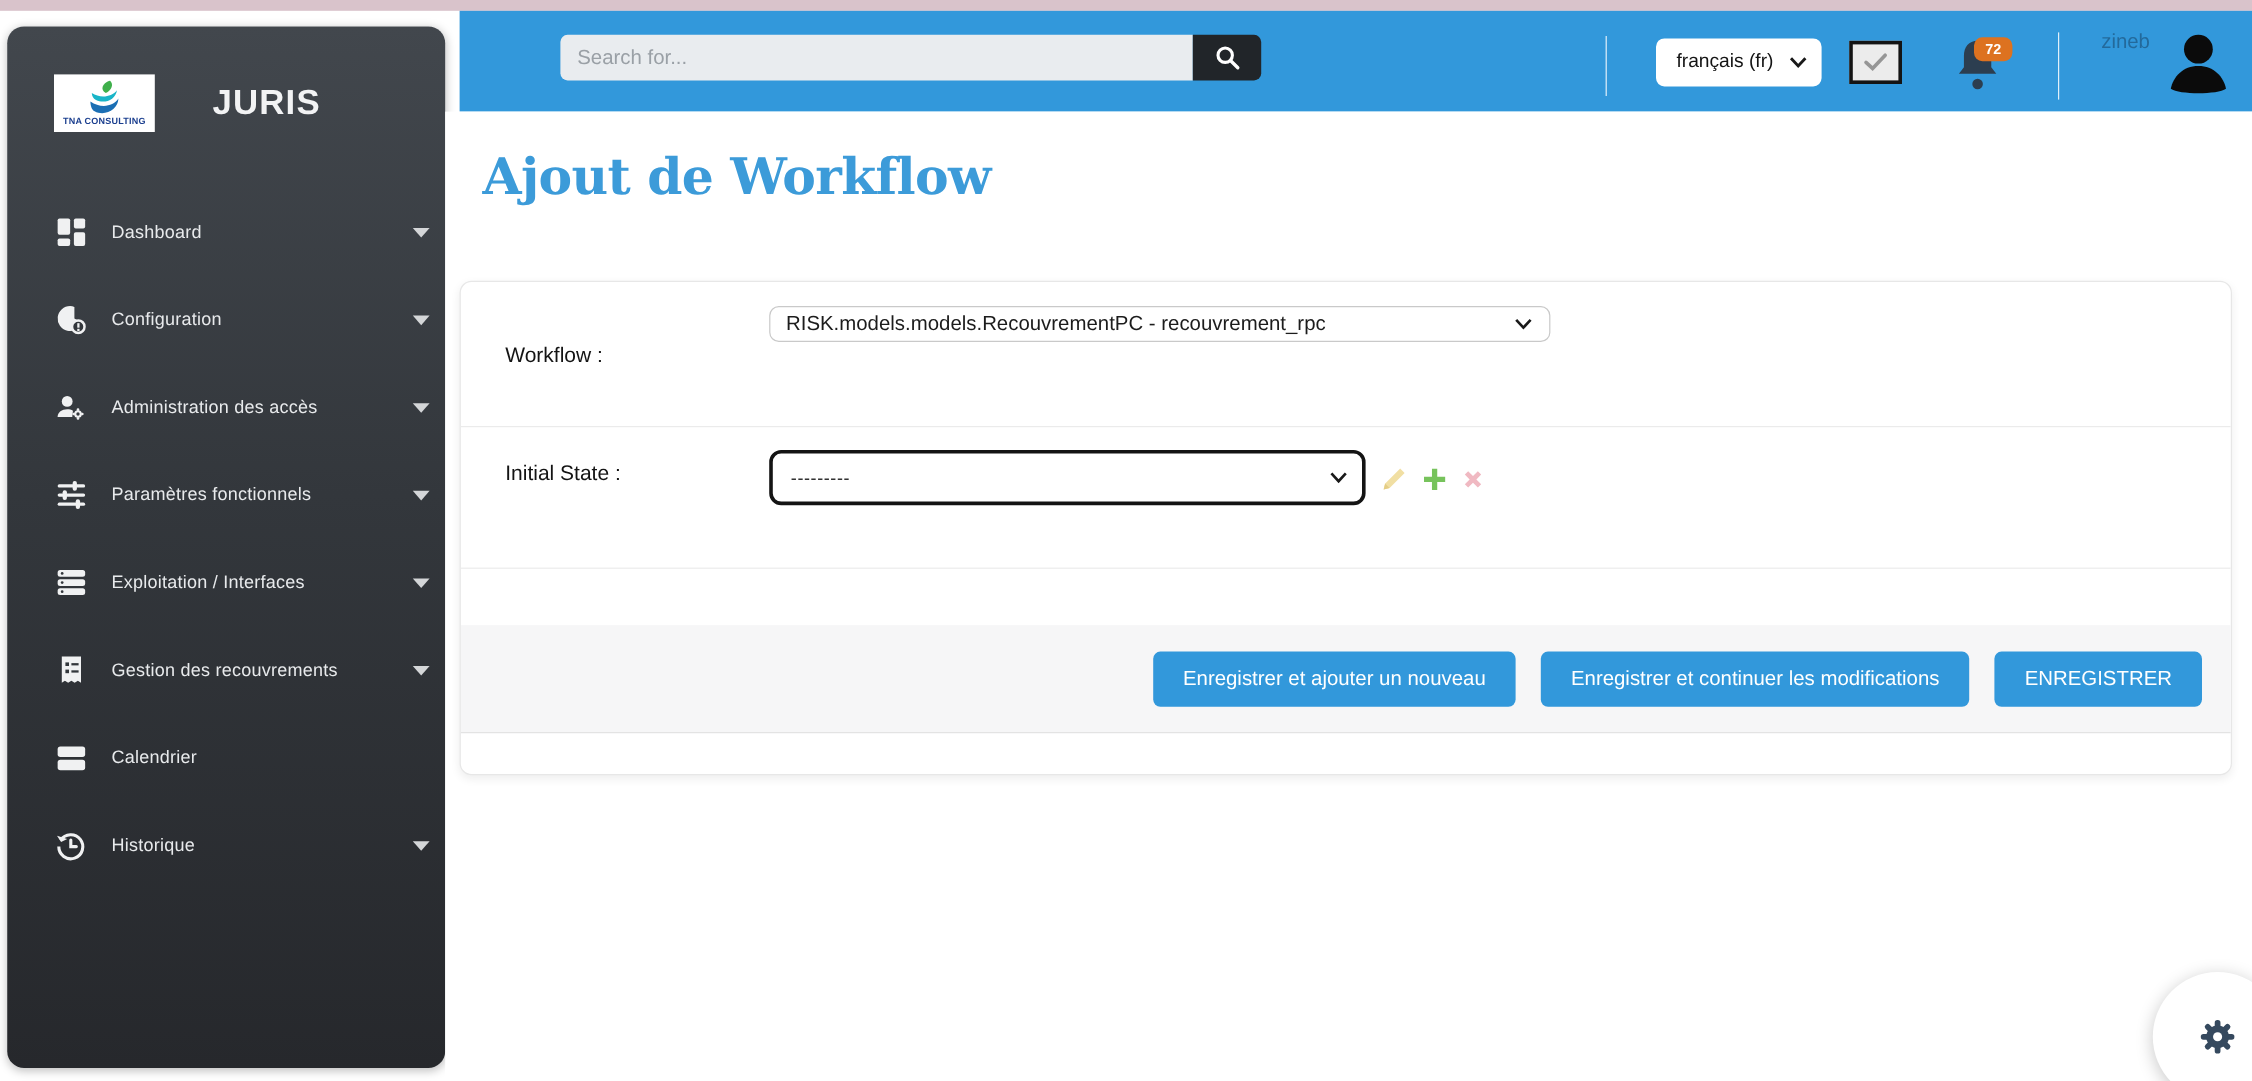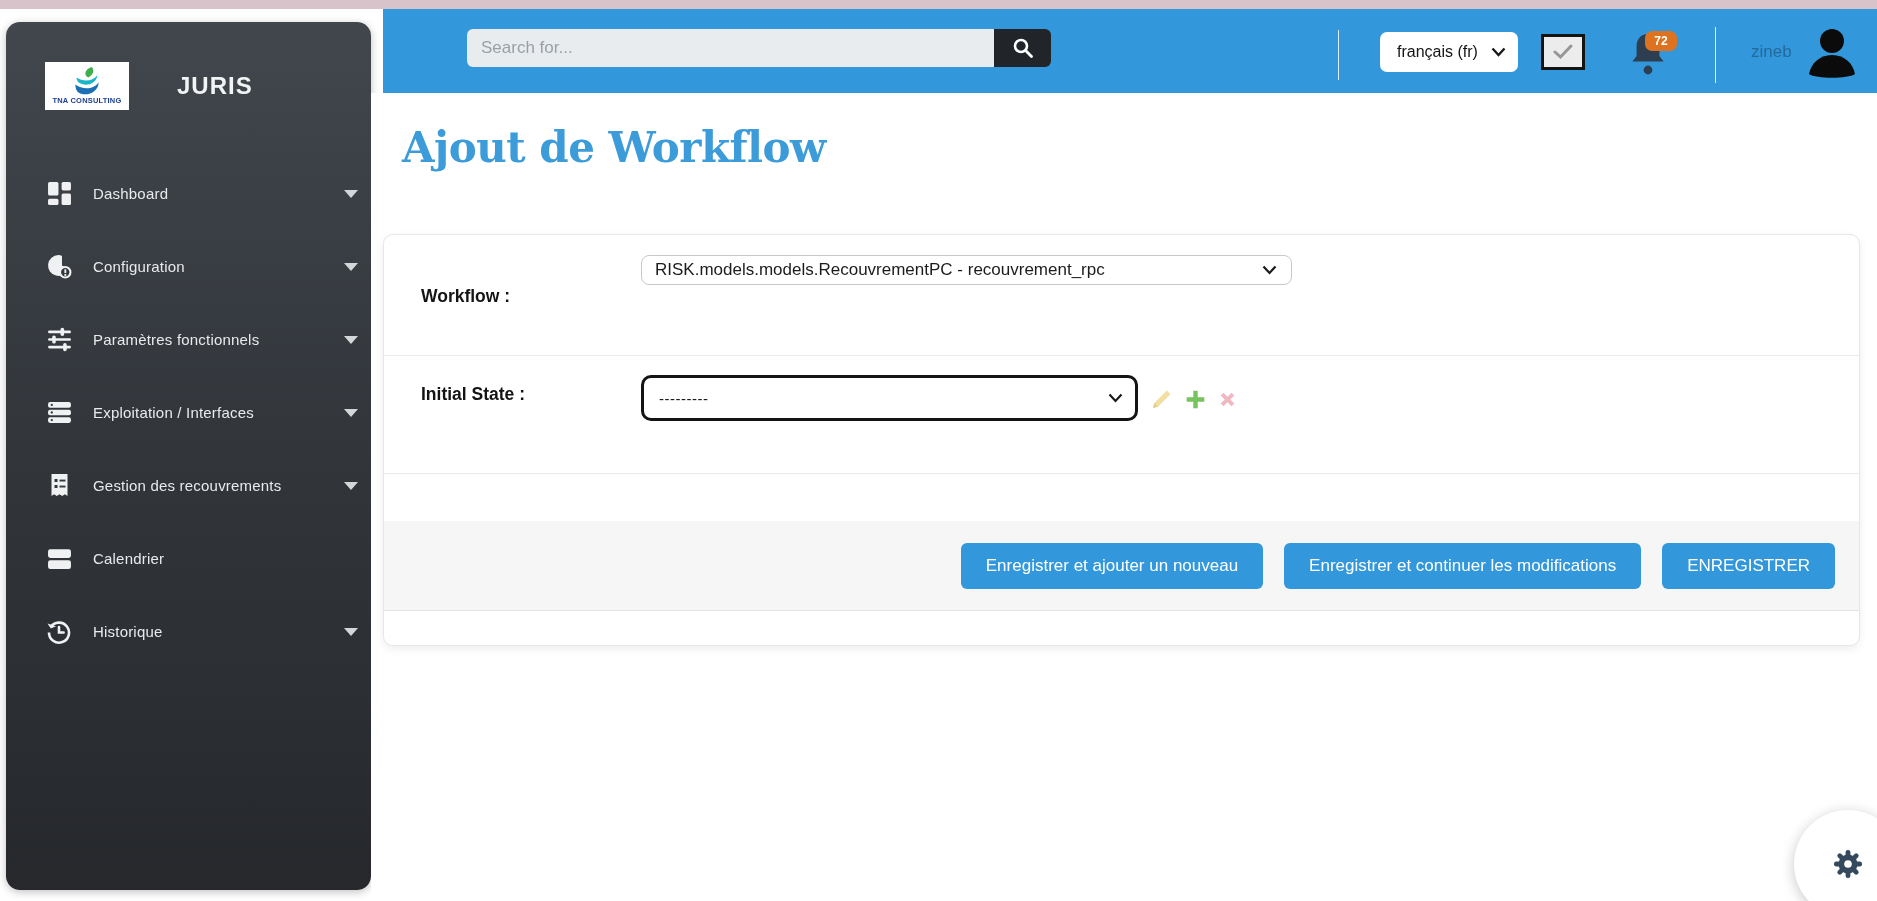--- a/index.html
+++ b/index.html
@@ -10,21 +10,21 @@
   .top-strip { position:absolute; left:0; top:0; width:1877px; height:9px; background:#d9c3cb; }
 
   
   .sidebar { position:absolute; left:6px; top:22px; width:365px; height:868px;
     border-radius:14px; background:linear-gradient(180deg,#42474d 0%, #33373c 45%, #26282c 100%);
     box-shadow:0 2px 8px rgba(0,0,0,.25); }
   .brand-row { display:flex; align-items:center; padding:40px 0 0 39px; gap:48px; }
   .logo-box { width:84px; height:48px; background:#ffffff; display:flex; flex-direction:column;
     align-items:center; justify-content:center; gap:1px; }
   .logo-text { font-size:7.5px; font-weight:bold; color:#1b3f8f; letter-spacing:.2px; white-space:nowrap; }
-  .brand-name { color:#f2f3f4; font-size:24px; font-weight:bold; letter-spacing:1px; }
+  .brand-name { color:#f2f3f4; font-size:29px; font-weight:bold; letter-spacing:1px; }
   .menu { position:absolute; left:0; top:135px; width:100%; }
   .menu-item { height:73px; display:flex; align-items:center; padding-left:39px; cursor:pointer; }
   .menu-item .mi-icon { width:28px; height:26px; flex:0 0 28px; display:flex; align-items:center; justify-content:center; }
   .menu-item .mi-label { margin-left:20px; color:#e8eaec; font-size:15px; letter-spacing:.2px; white-space:nowrap; }
   .menu-item .mi-caret { margin-left:auto; margin-right:13px; width:0; height:0;
     border-left:7px solid transparent; border-right:7px solid transparent; border-top:8px solid #d4d6d8; }
   .menu-item .mi-caret.hidden { visibility:hidden; }
 
   
   .topbar { position:absolute; left:383px; top:9px; width:1494px; height:84px; background:#3298db; }
@@ -38,34 +38,34 @@
   .tb-divider { position:absolute; top:21px; width:1px; height:50px; background:rgba(255,255,255,.85); }
   .lang-select { position:absolute; left:997px; top:23px; width:138px; height:40px; background:#ffffff;
     border-radius:7px; display:flex; align-items:center; padding:0 12px 0 17px; cursor:pointer; }
   .lang-label { font-size:16px; color:#141414; flex:1; }
   .check-btn { position:absolute; left:1158px; top:25px; width:44px; height:36px; background:#ececec;
     border:3px solid #141414; display:flex; align-items:center; justify-content:center; cursor:pointer; }
   .bell-wrap { position:absolute; left:1245px; top:20px; width:60px; height:54px; cursor:pointer; }
   .badge { position:absolute; left:17px; top:2px; min-width:32px; height:20px; background:#dd7220;
     border-radius:7px; color:#fff; font-size:12px; font-weight:bold; display:flex;
     align-items:center; justify-content:center;text-align:right; }
-  .username { position:absolute; left:1368px; top:33px; font-size:17px; color:rgba(10,30,50,.38); }
+  .username { position:absolute; left:1368px; top:16px; font-size:17px; color:rgba(10,30,50,.38); }
   .avatar { position:absolute; left:1422px; top:17px; width:54px; height:56px; cursor:pointer; }
 
   
   .main { position:absolute; left:371px; top:93px; width:1506px; height:808px; background:#ffffff; }
   .page-title { position:absolute; left:31px; top:30px; font-family:"DejaVu Serif", serif;
     font-weight:bold; font-size:42px; color:#3c9bd9; letter-spacing:-.5px; }
 
   .card { position:absolute; left:12px; top:141px; width:1477px; height:412px; background:#ffffff;
     border:1px solid #e7e7e7; border-radius:10px; box-shadow:0 3px 8px rgba(0,0,0,.07); overflow:hidden; }
   .form-row { position:relative; }
   .row-1 { height:121px; border-bottom:1px solid #ebebeb; }
   .row-2 { height:118px; border-bottom:1px solid #ebebeb; }
-  .field-label { position:absolute; left:37px; font-size:17.5px; font-weight:bold; color:#141414; }
+  .field-label { position:absolute; left:37px; font-size:17.5px; font-weight:normal; color:#141414; }
   .row-1 .field-label { top:51px; }
   .row-2 .field-label { top:28px; }
 
   .select-box { position:absolute; display:flex; align-items:center; cursor:pointer; background:#fff; }
   .wf-select { left:257px; top:20px; width:651px; height:30px; border:1px solid #c9c9c9;
     border-radius:8px; padding:0 14px 0 13px; }
   .wf-select .sel-text { font-size:17px; color:#1c1c1c; flex:1; white-space:nowrap; }
   .is-select { left:257px; top:19px; width:497px; height:46px; border:3px solid #141414;
     border-radius:10px; padding:0 12px 0 15px; }
   .is-select .sel-text { font-size:15px; color:#1c1c1c; flex:1; letter-spacing:.5px; }
@@ -123,20 +123,36 @@
           <path d="M11 1a10 10 0 1 0 9.4 13.4 l-6-3.4 v-9.2 A10 10 0 0 0 11 1z" fill="#f0f1f2"></path>
           <circle cx="17.5" cy="17.5" r="5" fill="#33373c" stroke="#f0f1f2" stroke-width="2"></circle>
           <rect x="16.7" y="14.7" width="1.8" height="3.6" fill="#f0f1f2"></rect>
           <rect x="16.7" y="19.2" width="1.8" height="1.8" fill="#f0f1f2"></rect>
         </svg>
       </span>
       <span class="mi-label">Configuration</span>
       <span class="mi-caret"></span>
     </div>
 
+    <div class="menu-item">
+      <span class="mi-icon">
+        <svg width="26" height="25" viewBox="0 0 26 24" fill="#f0f1f2">
+          <circle cx="10" cy="7" r="4.5"></circle>
+          <path d="M2 20c0-4 3.6-6.5 8-6.5 1.8 0 3.5.4 4.8 1.2l-.6 5.3H2z"></path>
+          <circle cx="19" cy="17.5" r="3.2"></circle>
+          <rect x="17.9" y="12.8" width="2.2" height="2.2" rx="1"></rect>
+            <rect x="17.9" y="20" width="2.2" height="2.2" rx="1"></rect>
+          <rect x="14.3" y="16.4" width="2.2" height="2.2" rx="1"></rect>
+            <rect x="21.5" y="16.4" width="2.2" height="2.2" rx="1"></rect>
+          <circle cx="19" cy="17.5" r="1.4" fill="#33373c"></circle>
+        </svg>
+      </span>
+      <span class="mi-label">Administration des accès</span>
+      <span class="mi-caret"></span>
+    </div>
 
 
     <div class="menu-item">
       <span class="mi-icon">
         <svg width="25" height="25" viewBox="0 0 24 24" fill="#f0f1f2">
           <rect x="1" y="3.4" width="22" height="2.6" rx="1.3"></rect>
             <rect x="13" y="0.8" width="3.4" height="7.8" rx="1.6"></rect>
           <rect x="1" y="10.7" width="22" height="2.6" rx="1.3"></rect>
             <rect x="5" y="8.1" width="3.4" height="7.8" rx="1.6"></rect>
           <rect x="1" y="18" width="22" height="2.6" rx="1.3"></rect>

